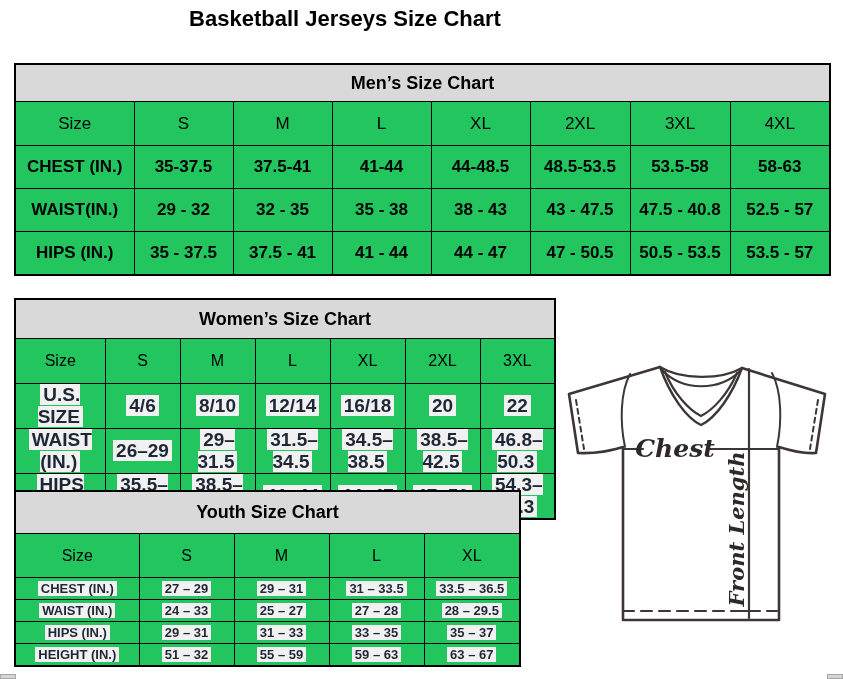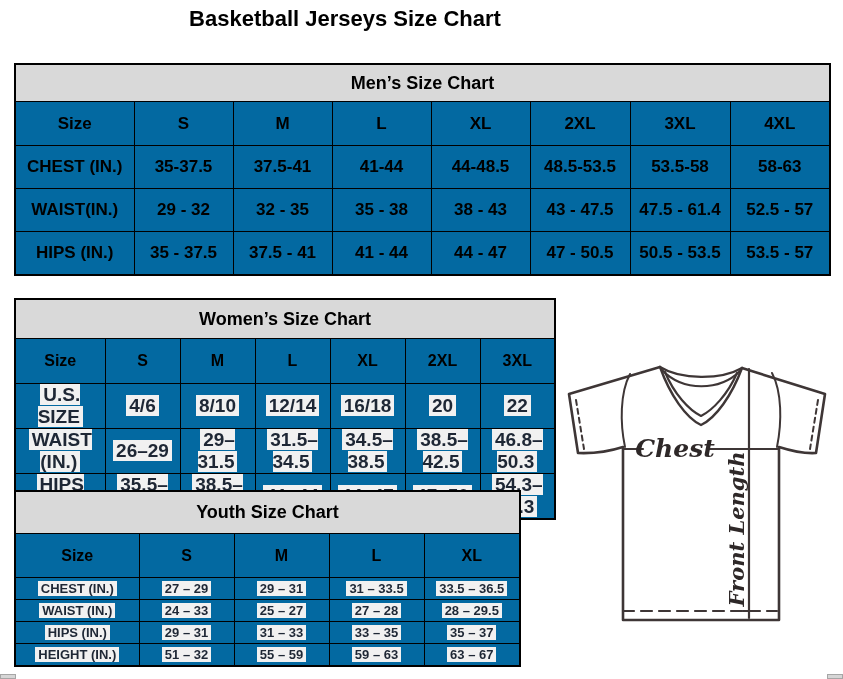--- a/index.html
+++ b/index.html
@@ -5,29 +5,29 @@
   html,body{margin:0;padding:0;}
   body{
     width:843px;height:679px;position:relative;overflow:hidden;background:#ffffff;
     font-family:"Liberation Sans",sans-serif;
   }
   .page-title{
     position:absolute;top:6px;left:0;width:690px;text-align:center;
     font-size:22px;font-weight:700;color:#000;
   }
   table.size-table{
-    position:absolute;border-collapse:collapse;table-layout:fixed;background:#0369a1;
+    position:absolute;border-collapse:collapse;table-layout:fixed;background:#22c55e;
     border:2px solid #000;
   }
   .size-table th,.size-table td{
     border:1px solid #000;text-align:center;vertical-align:middle;padding:0;
     color:#000;font-family:"Liberation Sans",sans-serif;
   }
   .band td{background:#d9d9d9;font-weight:700;font-size:18px;}
-  .cols th{font-weight:700;}
+  .cols th{font-weight:400;}
   .datarow th,.datarow td{font-weight:700;}
 
   
   .tbl-men .band td{height:36px;}
   .tbl-men .cols th{height:43px;font-size:17px;}
   .tbl-men .datarow th,.tbl-men .datarow td{height:42px;font-size:17px;}
 
   
   .tbl-women .band td{height:38px;}
   .tbl-women .cols th{height:44px;font-size:16px;}
@@ -91,21 +91,21 @@
         <td><span>53.5-58</span></td>
         <td><span>58-63</span></td>
       </tr>
     <tr class="datarow">
         <th><span>WAIST(IN.)</span></th>
         <td><span>29 - 32</span></td>
         <td><span>32 - 35</span></td>
         <td><span>35 - 38</span></td>
         <td><span>38 - 43</span></td>
         <td><span>43 - 47.5</span></td>
-        <td><span>47.5 - 61.4</span></td>
+        <td><span>47.5 - 40.8</span></td>
         <td><span>52.5 - 57</span></td>
       </tr>
     <tr class="datarow">
         <th><span>HIPS (IN.)</span></th>
         <td><span>35 - 37.5</span></td>
         <td><span>37.5 - 41</span></td>
         <td><span>41 - 44</span></td>
         <td><span>44 - 47</span></td>
         <td><span>47 - 50.5</span></td>
         <td><span>50.5 - 53.5</span></td>

